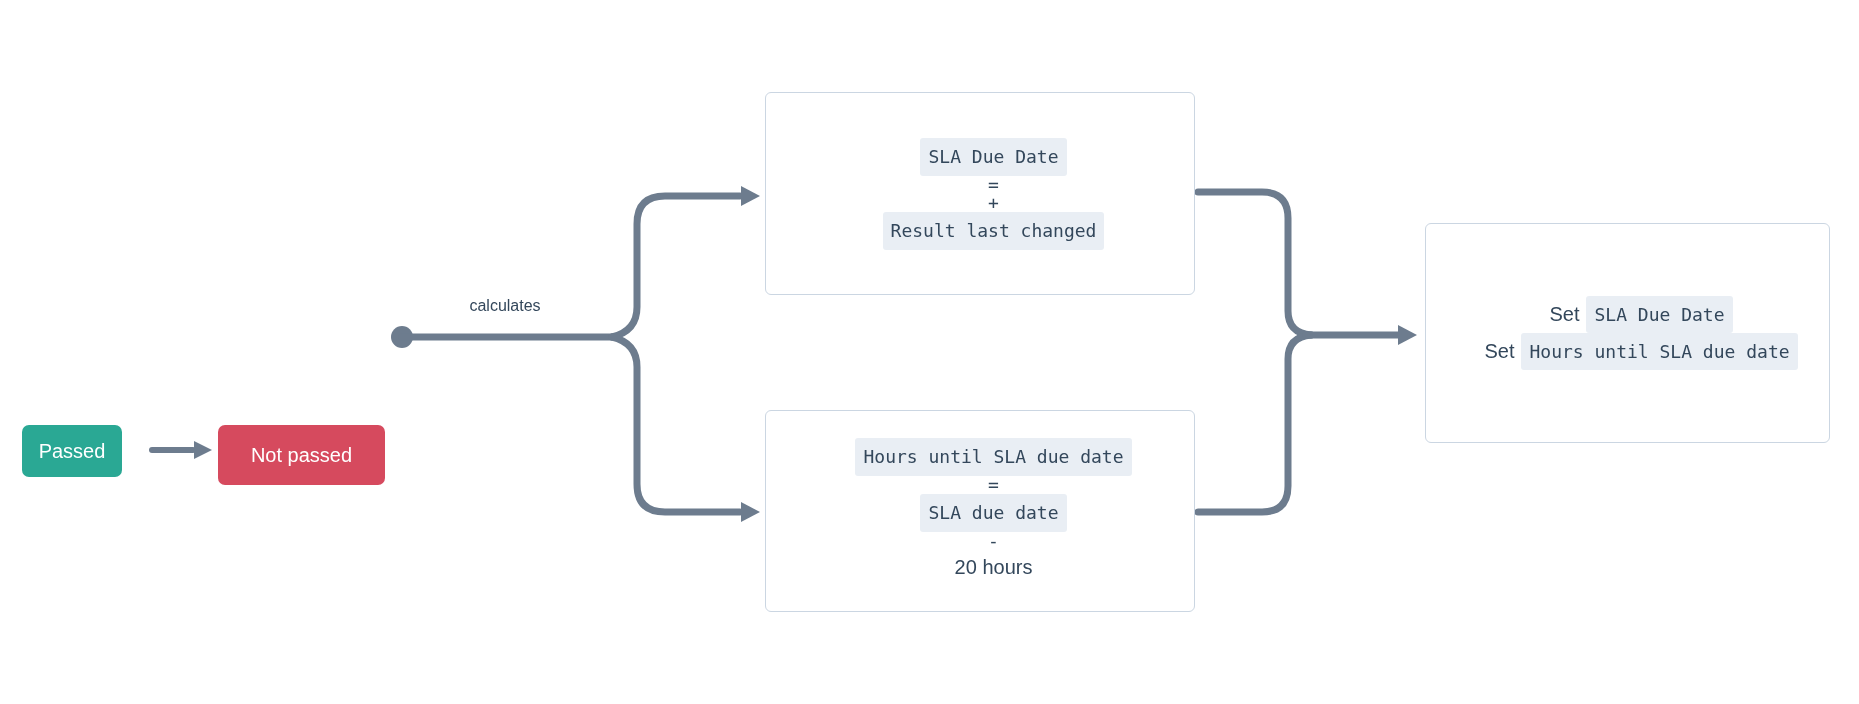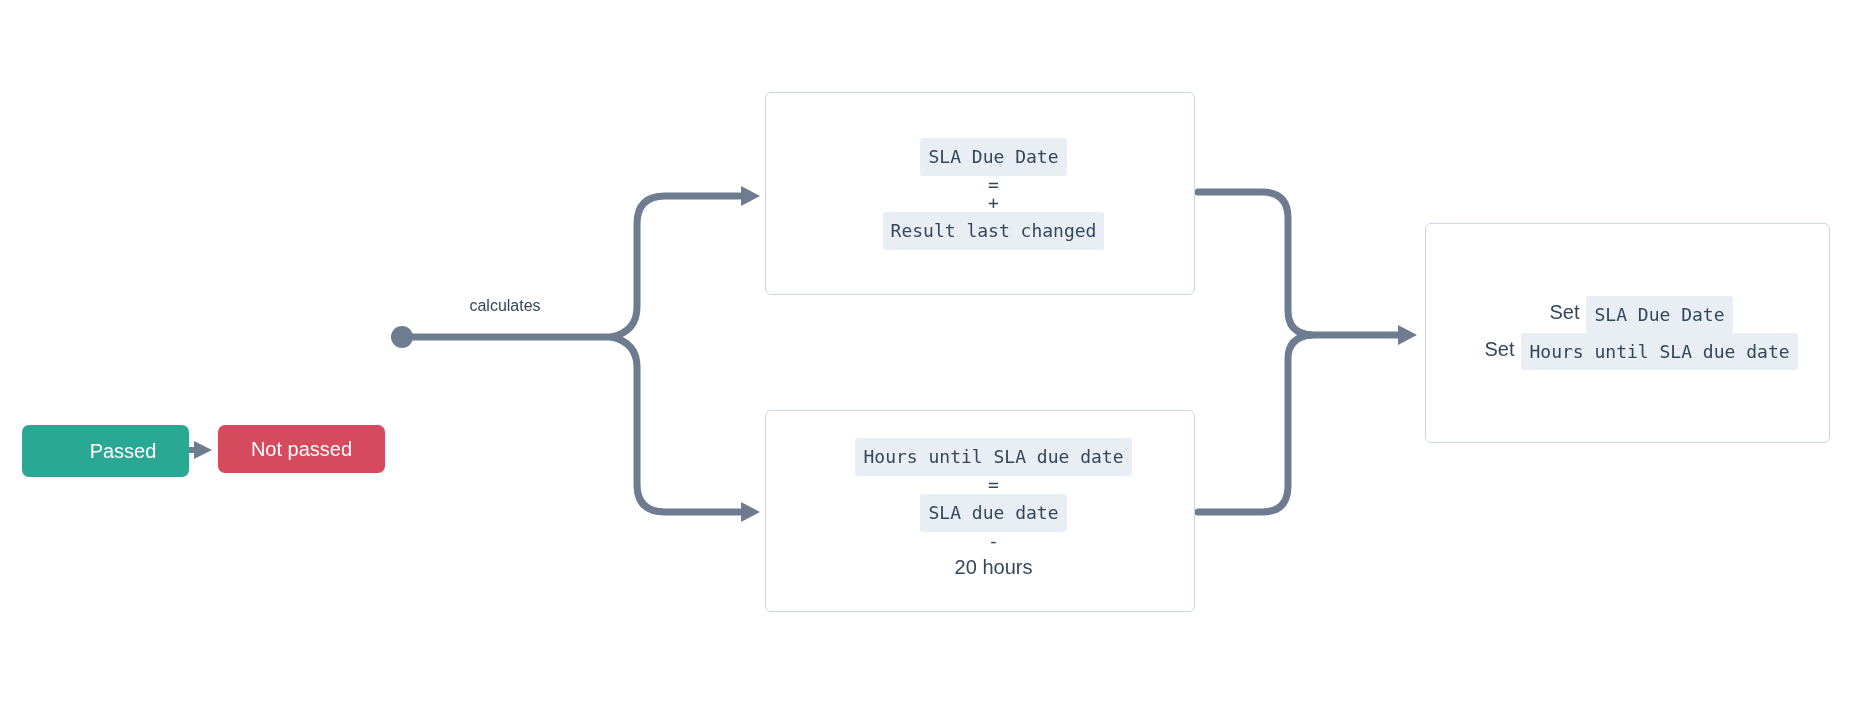--- a/index.html
+++ b/index.html
@@ -5,37 +5,37 @@
   :root{
     --text:#33475b; --box-border:#cbd6e2; --chip-bg:#e9eef4;
     --connector:#6d7c8e; --passed-bg:#2aa894; --not-passed-bg:#d64a5e; --button-text:#ffffff;
   }
   html,body{margin:0;padding:0;background:#ffffff;}
   #canvas{position:relative;width:1859px;height:704px;background:#ffffff;overflow:hidden;
           font-family:"Liberation Sans",sans-serif;color:var(--text);}
   svg.connectors{position:absolute;left:0;top:0;width:1859px;height:704px;}
   .box{position:absolute;background:#ffffff;border:1.5px solid var(--box-border);border-radius:6px;
        display:flex;flex-direction:column;align-items:center;justify-content:center;box-sizing:border-box;}
-  .row{display:flex;justify-content:center;gap:7px;white-space:nowrap;padding-left:27px;}
+  .row{display:flex;align-items:center;justify-content:center;gap:7px;white-space:nowrap;padding-left:27px;}
   .sans{font-family:"Liberation Sans",sans-serif;font-size:20px;color:var(--text);}
   .mono{font-family:"DejaVu Sans Mono",monospace;font-size:18px;color:var(--text);}
   .chip{background:var(--chip-bg);padding:2px 8px;border-radius:3px;}
   .op{line-height:1;}
   .colon{margin-left:-4px;}
   .badge{position:absolute;border-radius:7px;display:flex;align-items:center;justify-content:center;
          color:var(--button-text);font-size:20px;}
   #trigger-box{left:22px;top:261px;width:363px;height:149px;}
   #trigger-box .row{line-height:33px;}
   #calc-top-box{left:765px;top:92px;width:430px;height:203px;}
   #calc-top-box .row, #calc-bottom-box .row{line-height:34px;}
   #calc-bottom-box{left:765px;top:410px;width:430px;height:202px;}
   #update-box{left:1425px;top:223px;width:405px;height:220px;}
   #update-box .row{line-height:33px;}
-  #passed-badge{left:22px;top:425px;width:132px;height:52px;background:var(--passed-bg);padding-left:35px;}
-  #not-passed-badge{left:218px;top:425px;width:167px;height:48px;background:var(--not-passed-bg);}
+  #passed-badge{left:22px;top:425px;width:100px;height:52px;background:var(--passed-bg);}
+  #not-passed-badge{left:218px;top:425px;width:167px;height:60px;background:var(--not-passed-bg);}
   #edge-label{position:absolute;left:420px;top:297px;width:170px;text-align:center;font-size:16px;}
   .stroke{fill:none;stroke:var(--connector);stroke-width:7;stroke-linecap:round;stroke-linejoin:round;}
   .stroke-thin{fill:none;stroke:var(--connector);stroke-width:6;stroke-linecap:round;}
   .arrowhead{fill:var(--connector);stroke:none;}
   .dot{fill:var(--connector);}
 </style>
 </head>
 <body>
 
 <div id="canvas">

